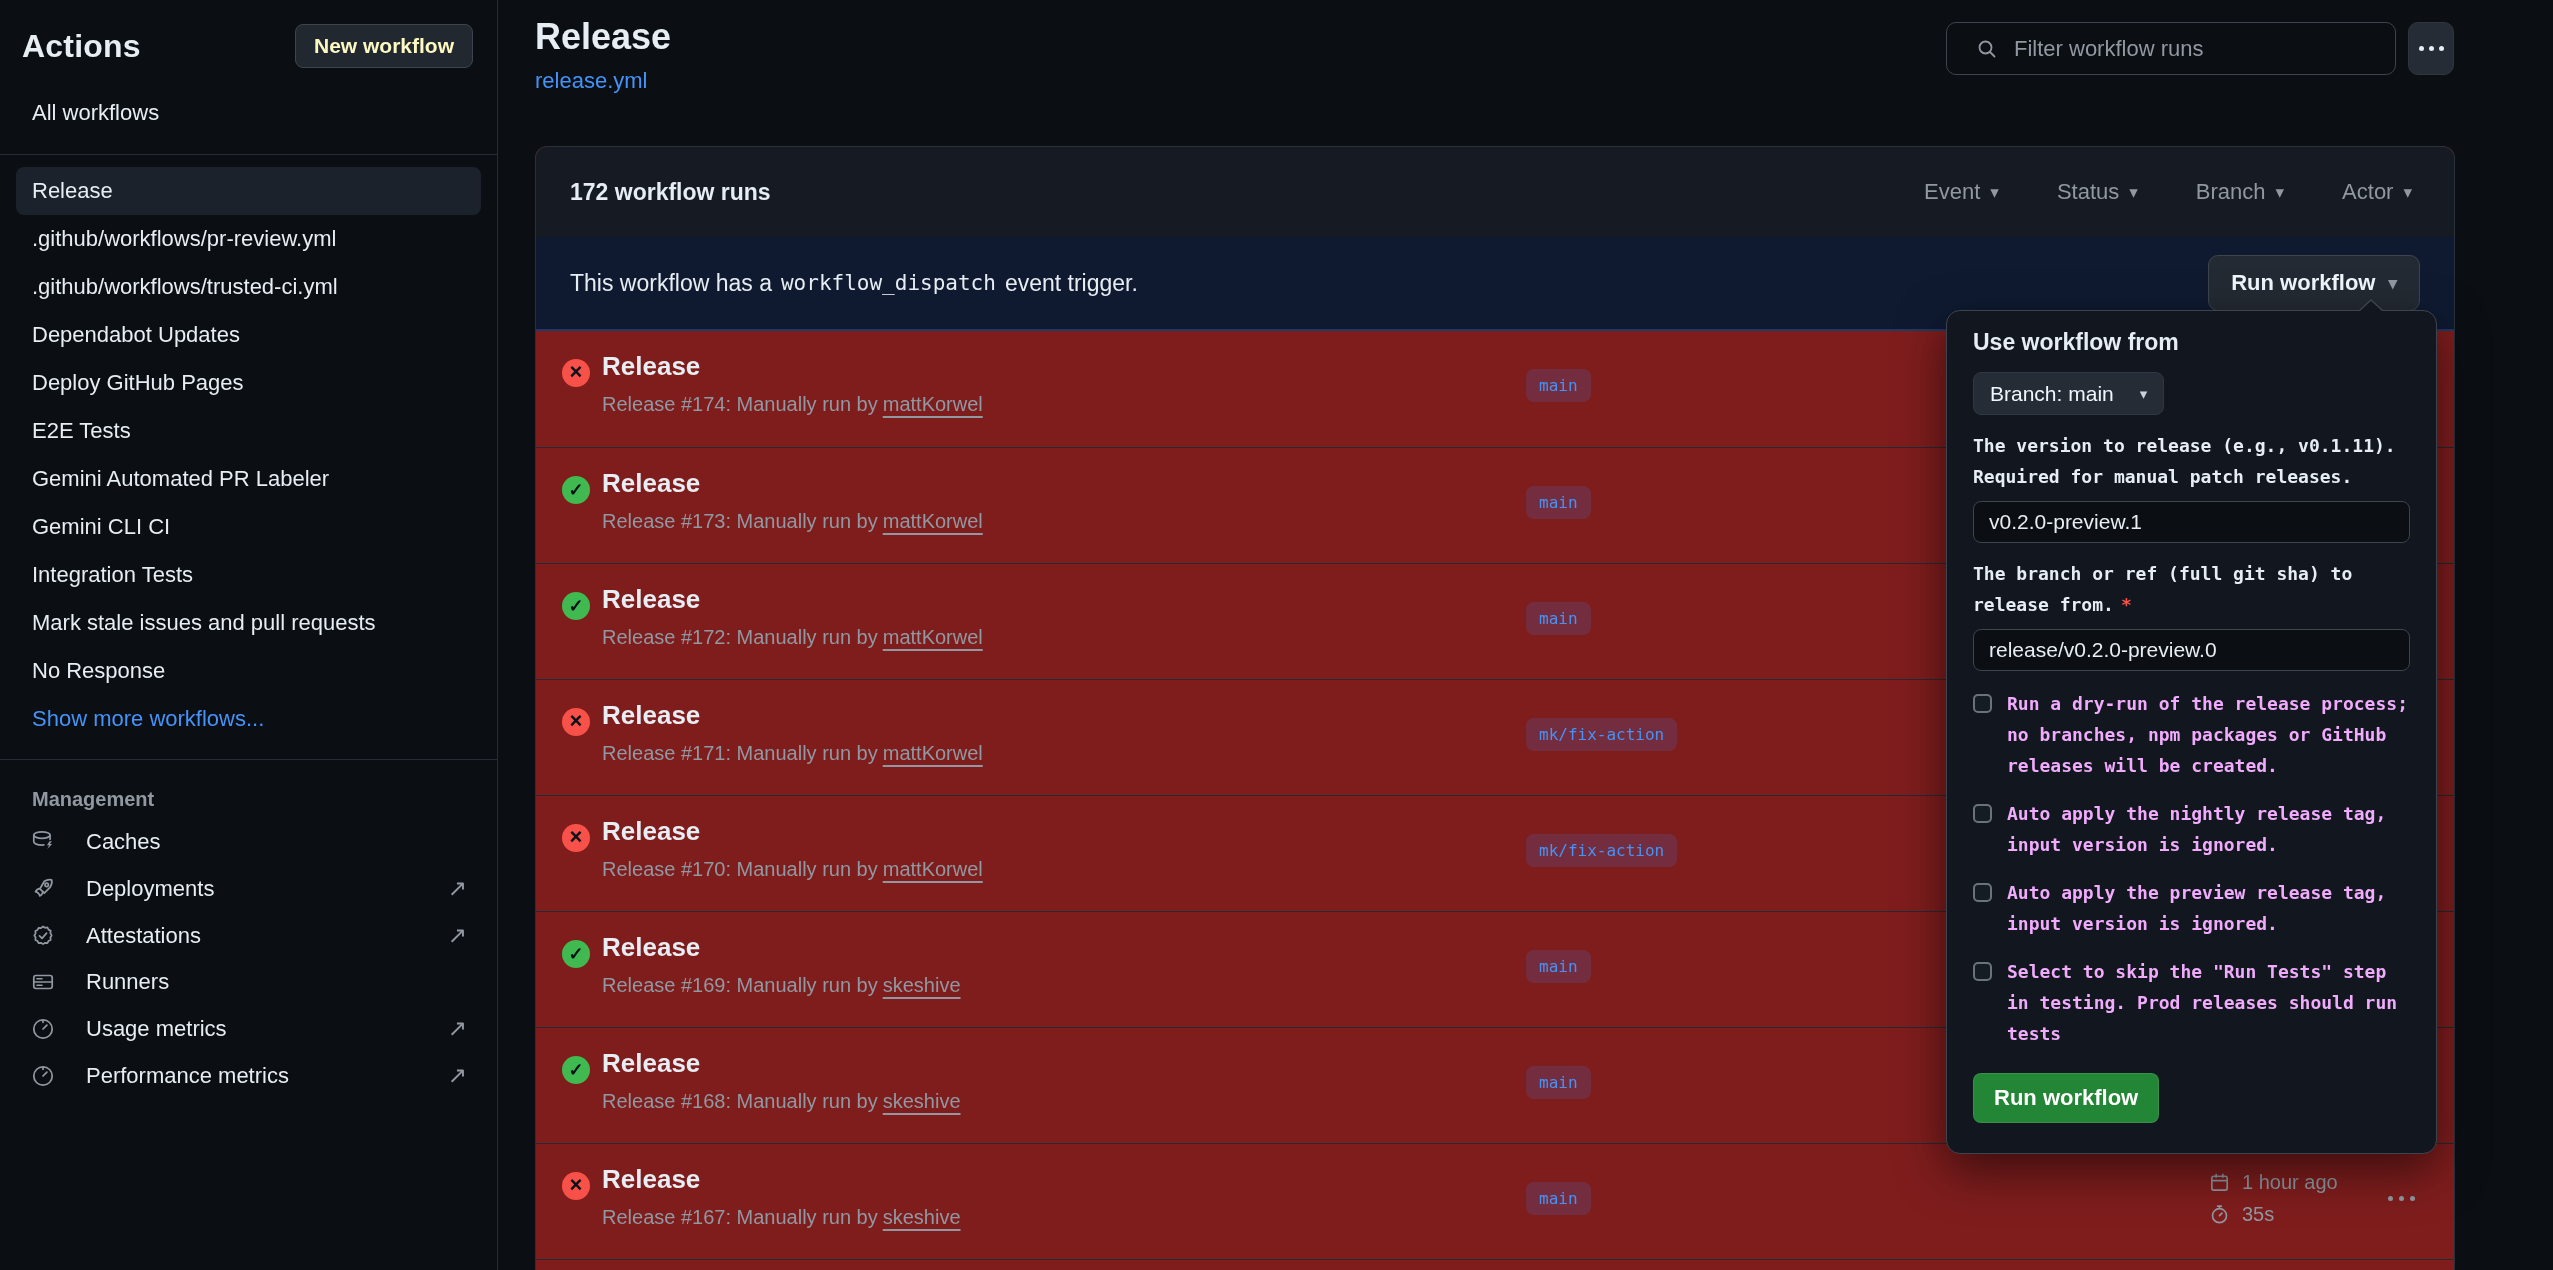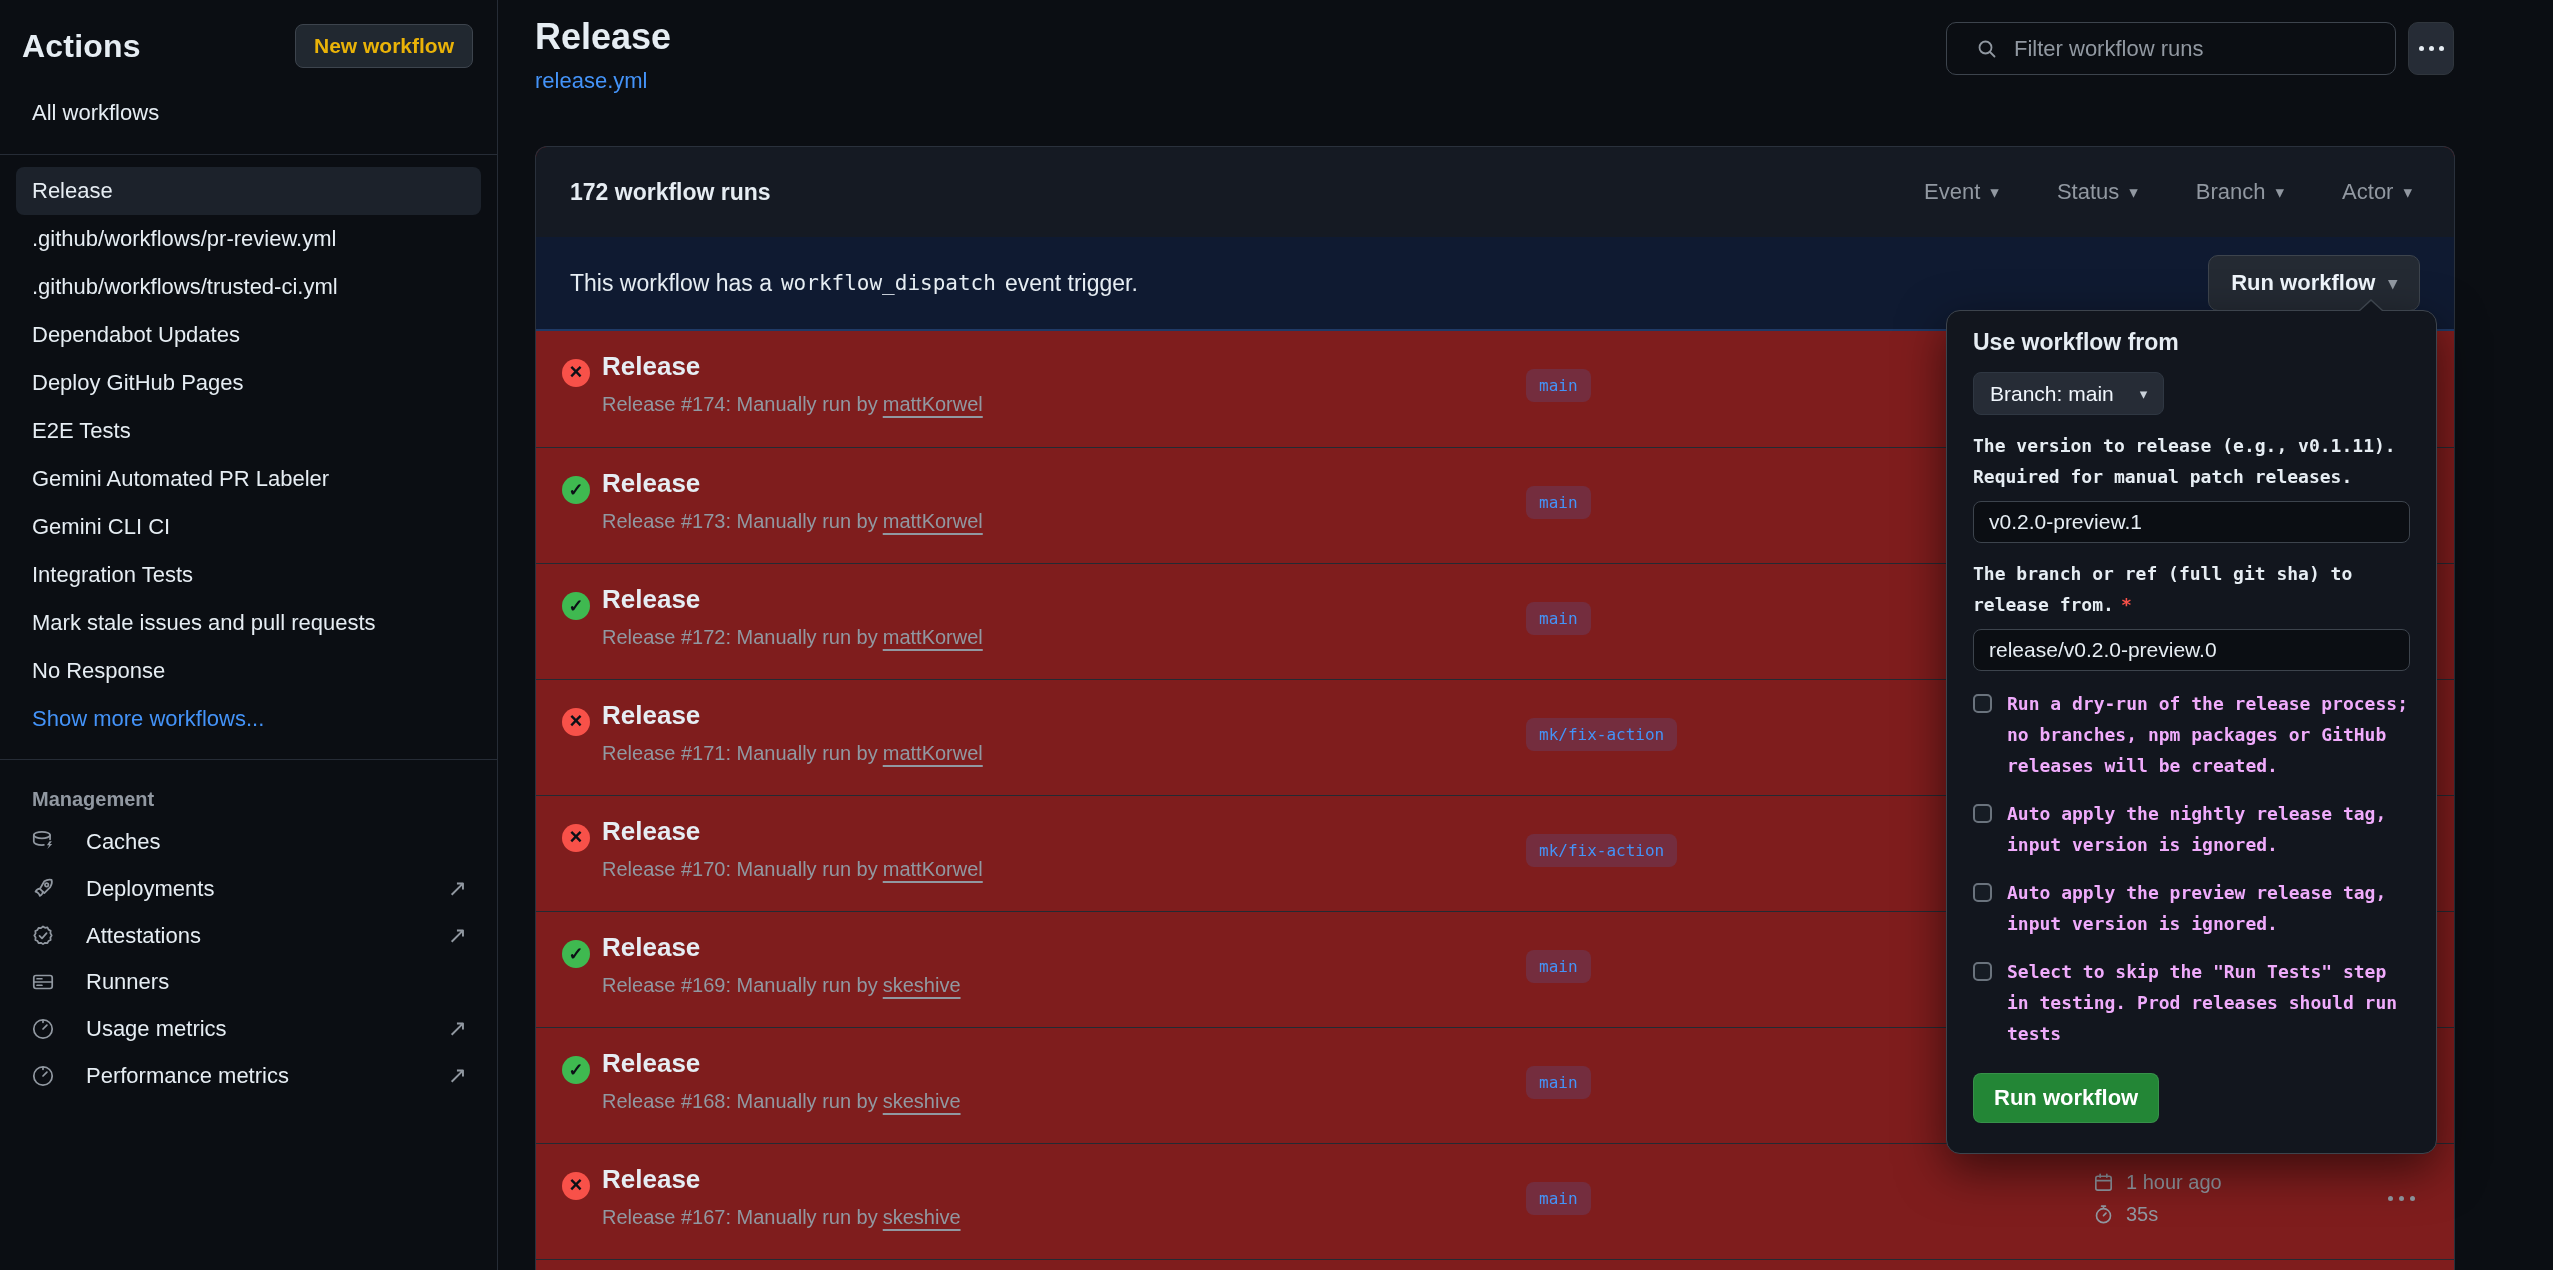--- a/index.html
+++ b/index.html
@@ -9,21 +9,21 @@
     background:#0b0e13; color:#e6edf3;
     font-family:"Liberation Sans", sans-serif;
   }
   svg { display:block; }
 
   
   .sidebar { position:absolute; left:0; top:0; width:498px; height:1270px;
     border-right:1px solid #262c36; background:#0b0e13; }
   .sidebar-top { display:flex; align-items:center; justify-content:space-between; padding:24px 24px 0 22px; }
   .app-title { font-size:32px; font-weight:700; margin:0; letter-spacing:.2px; }
-  .new-workflow-btn { background:#212830; border:1px solid #3d444d; color:#eab308;
+  .new-workflow-btn { background:#212830; border:1px solid #3d444d; color:#fef9c3;
     font-size:21px; font-weight:600; padding:9px 18px; border-radius:8px; font-family:inherit; cursor:pointer; }
   .all-workflows { font-size:22px; padding:12px 16px; margin:20px 16px 0; border-radius:8px; cursor:pointer; }
   .sb-divider { border:0; border-top:1px solid #262c36; margin:16px 0 12px; }
   .nav { padding:0 16px; }
   .nav-item { position:relative; font-size:22px; line-height:24px; padding:12px 16px;
     border-radius:8px; color:#e6edf3; cursor:pointer; white-space:nowrap; overflow:hidden; }
   .nav-item.selected { background:#1c222b; }
   .show-more { color:#4493f8; }
   .mgmt-heading { font-size:20px; font-weight:700; color:#9198a1; padding:16px 32px 8px; }
   .mgmt-item { display:flex; align-items:center; gap:30px; font-size:22px; padding:10px 30px; cursor:pointer; }
@@ -71,21 +71,21 @@
     display:flex; align-items:center; justify-content:center; font-size:18px; font-weight:700; color:#0c1017; }
   .status-circle.status-failure { background:#f85149; }
   .status-circle.status-success { background:#3fb950; }
   .status-circle.status-failure::after { content:"×"; font-size:22px; margin-top:-2px; }
   .status-circle.status-success::after { content:"✓"; }
   .row-title { position:absolute; left:66px; top:20px; font-size:26px; font-weight:700; cursor:pointer; }
   .row-sub { position:absolute; left:66px; top:62px; font-size:20px; color:#9198a1; }
   .actor-link { color:#9198a1; text-decoration:underline; text-underline-offset:5px; margin-left:5px; cursor:pointer; }
   .branch-badge { position:absolute; left:990px; top:38px; font-family:"DejaVu Sans Mono", monospace;
     font-size:16px; color:#4493f8; background:rgba(56,139,253,0.15); padding:7px 13px; border-radius:8px; cursor:pointer; }
-  .row-meta { position:absolute; left:1556px; top:22px; font-size:20px; color:#9198a1; }
+  .row-meta { position:absolute; left:1672px; top:22px; font-size:20px; color:#9198a1; }
   .meta-line { display:flex; align-items:center; gap:11px; height:32px; }
   .row-kebab { position:absolute; left:1852px; top:52px; display:flex; gap:6px; cursor:pointer; }
 
   
   .popover { position:absolute; left:1448px; top:310px; width:491px; z-index:5;
     background:#12161e; border:1px solid #3d444d; border-radius:14px; padding:18px 26px 30px;
     box-shadow:0 16px 48px rgba(0,0,0,.55); }
   .pop-caret { position:absolute; top:-12px; right:52px; width:0; height:0;
     border-left:13px solid transparent; border-right:13px solid transparent; border-bottom:12px solid #3d444d; }
   .pop-caret::after { content:""; position:absolute; left:-11px; top:2px; width:0; height:0;

